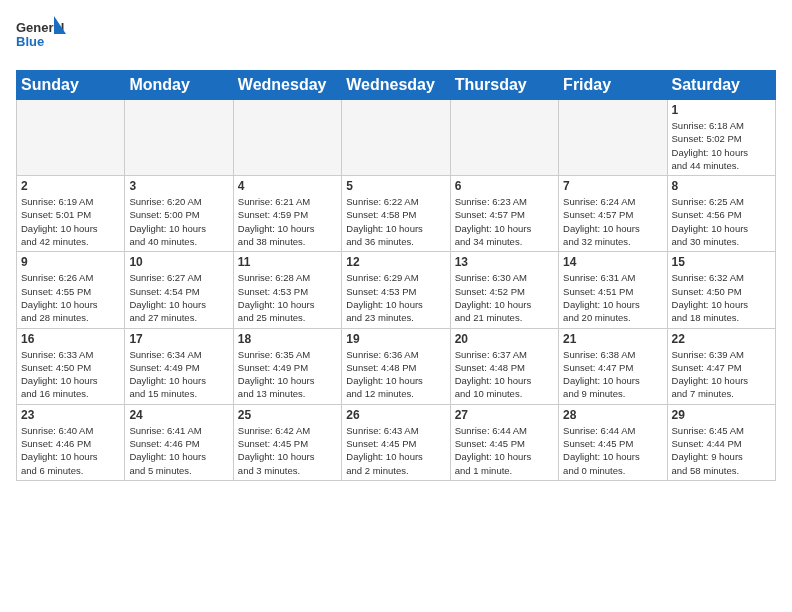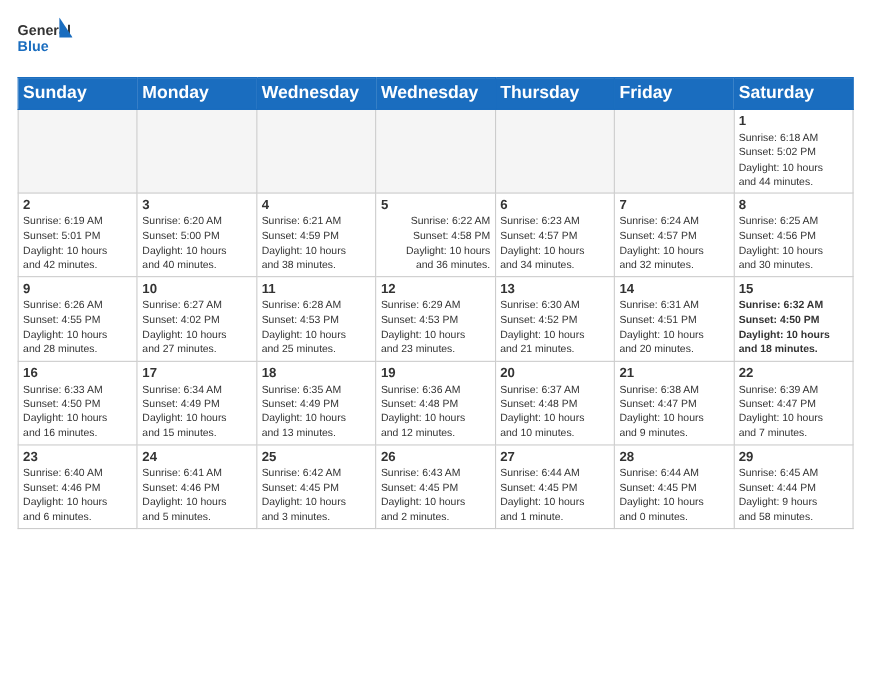--- a/index.html
+++ b/index.html
@@ -145,21 +145,21 @@
           </td>
           <td>
             <span class="day-number">4</span>
             <div class="day-info" style="white-space: pre-line;">Sunrise: 6:21 AM
 Sunset: 4:59 PM
 Daylight: 10 hours
 and 38 minutes.</div>
           </td>
           <td>
             <span class="day-number">5</span>
-            <div class="day-info" style="white-space: pre-line; text-align: right;">Sunrise: 6:22 AM
+            <div class="day-info" style="white-space: pre-line;">Sunrise: 6:22 AM
 Sunset: 4:58 PM
 Daylight: 10 hours
 and 36 minutes.</div>
           </td>
           <td>
             <span class="day-number">6</span>
             <div class="day-info" style="white-space: pre-line;">Sunrise: 6:23 AM
 Sunset: 4:57 PM
 Daylight: 10 hours
 and 34 minutes.</div>
@@ -183,21 +183,21 @@
           <td>
             <span class="day-number">9</span>
             <div class="day-info" style="white-space: pre-line;">Sunrise: 6:26 AM
 Sunset: 4:55 PM
 Daylight: 10 hours
 and 28 minutes.</div>
           </td>
           <td>
             <span class="day-number">10</span>
             <div class="day-info" style="white-space: pre-line;">Sunrise: 6:27 AM
-Sunset: 4:02 PM
+Sunset: 4:54 PM
 Daylight: 10 hours
 and 27 minutes.</div>
           </td>
           <td>
             <span class="day-number">11</span>
             <div class="day-info" style="white-space: pre-line;">Sunrise: 6:28 AM
 Sunset: 4:53 PM
 Daylight: 10 hours
 and 25 minutes.</div>
           </td>
@@ -217,21 +217,21 @@
           </td>
           <td>
             <span class="day-number">14</span>
             <div class="day-info" style="white-space: pre-line;">Sunrise: 6:31 AM
 Sunset: 4:51 PM
 Daylight: 10 hours
 and 20 minutes.</div>
           </td>
           <td>
             <span class="day-number">15</span>
-            <div class="day-info" style="white-space: pre-line; font-weight: bold;">Sunrise: 6:32 AM
+            <div class="day-info" style="white-space: pre-line;">Sunrise: 6:32 AM
 Sunset: 4:50 PM
 Daylight: 10 hours
 and 18 minutes.</div>
           </td>
         </tr>
         <tr>
           <td>
             <span class="day-number">16</span>
             <div class="day-info" style="white-space: pre-line;">Sunrise: 6:33 AM
 Sunset: 4:50 PM

